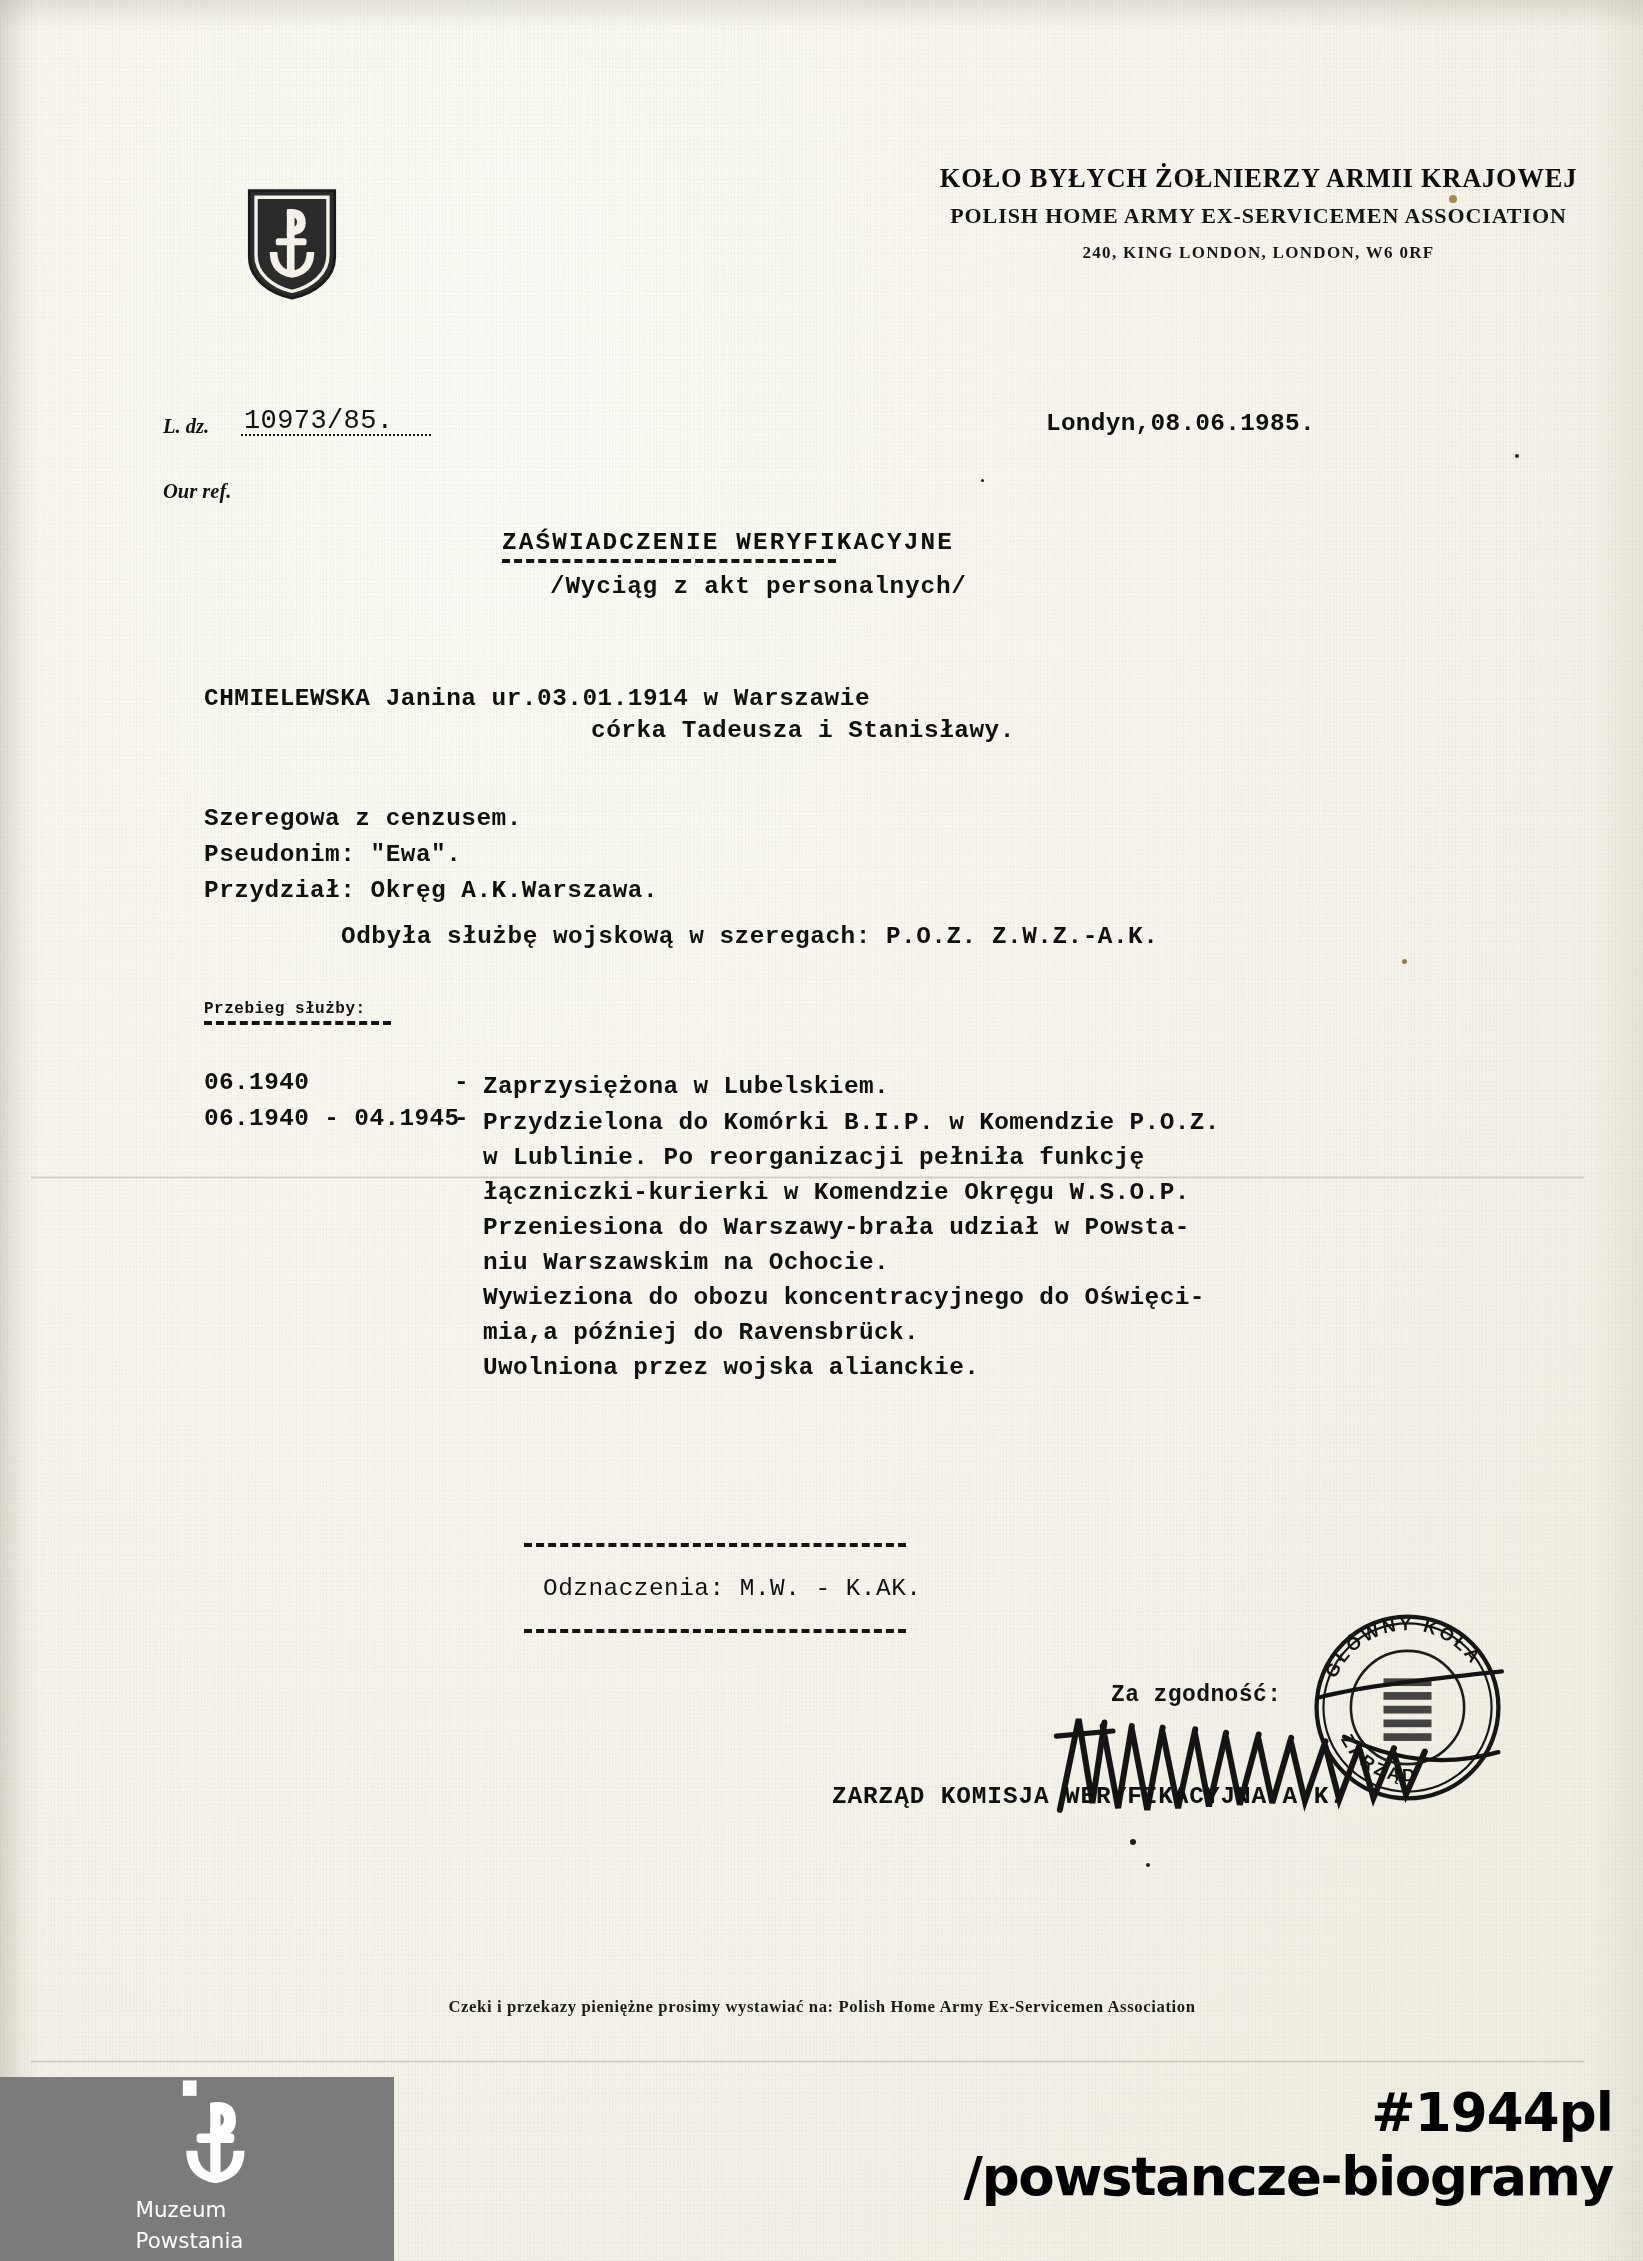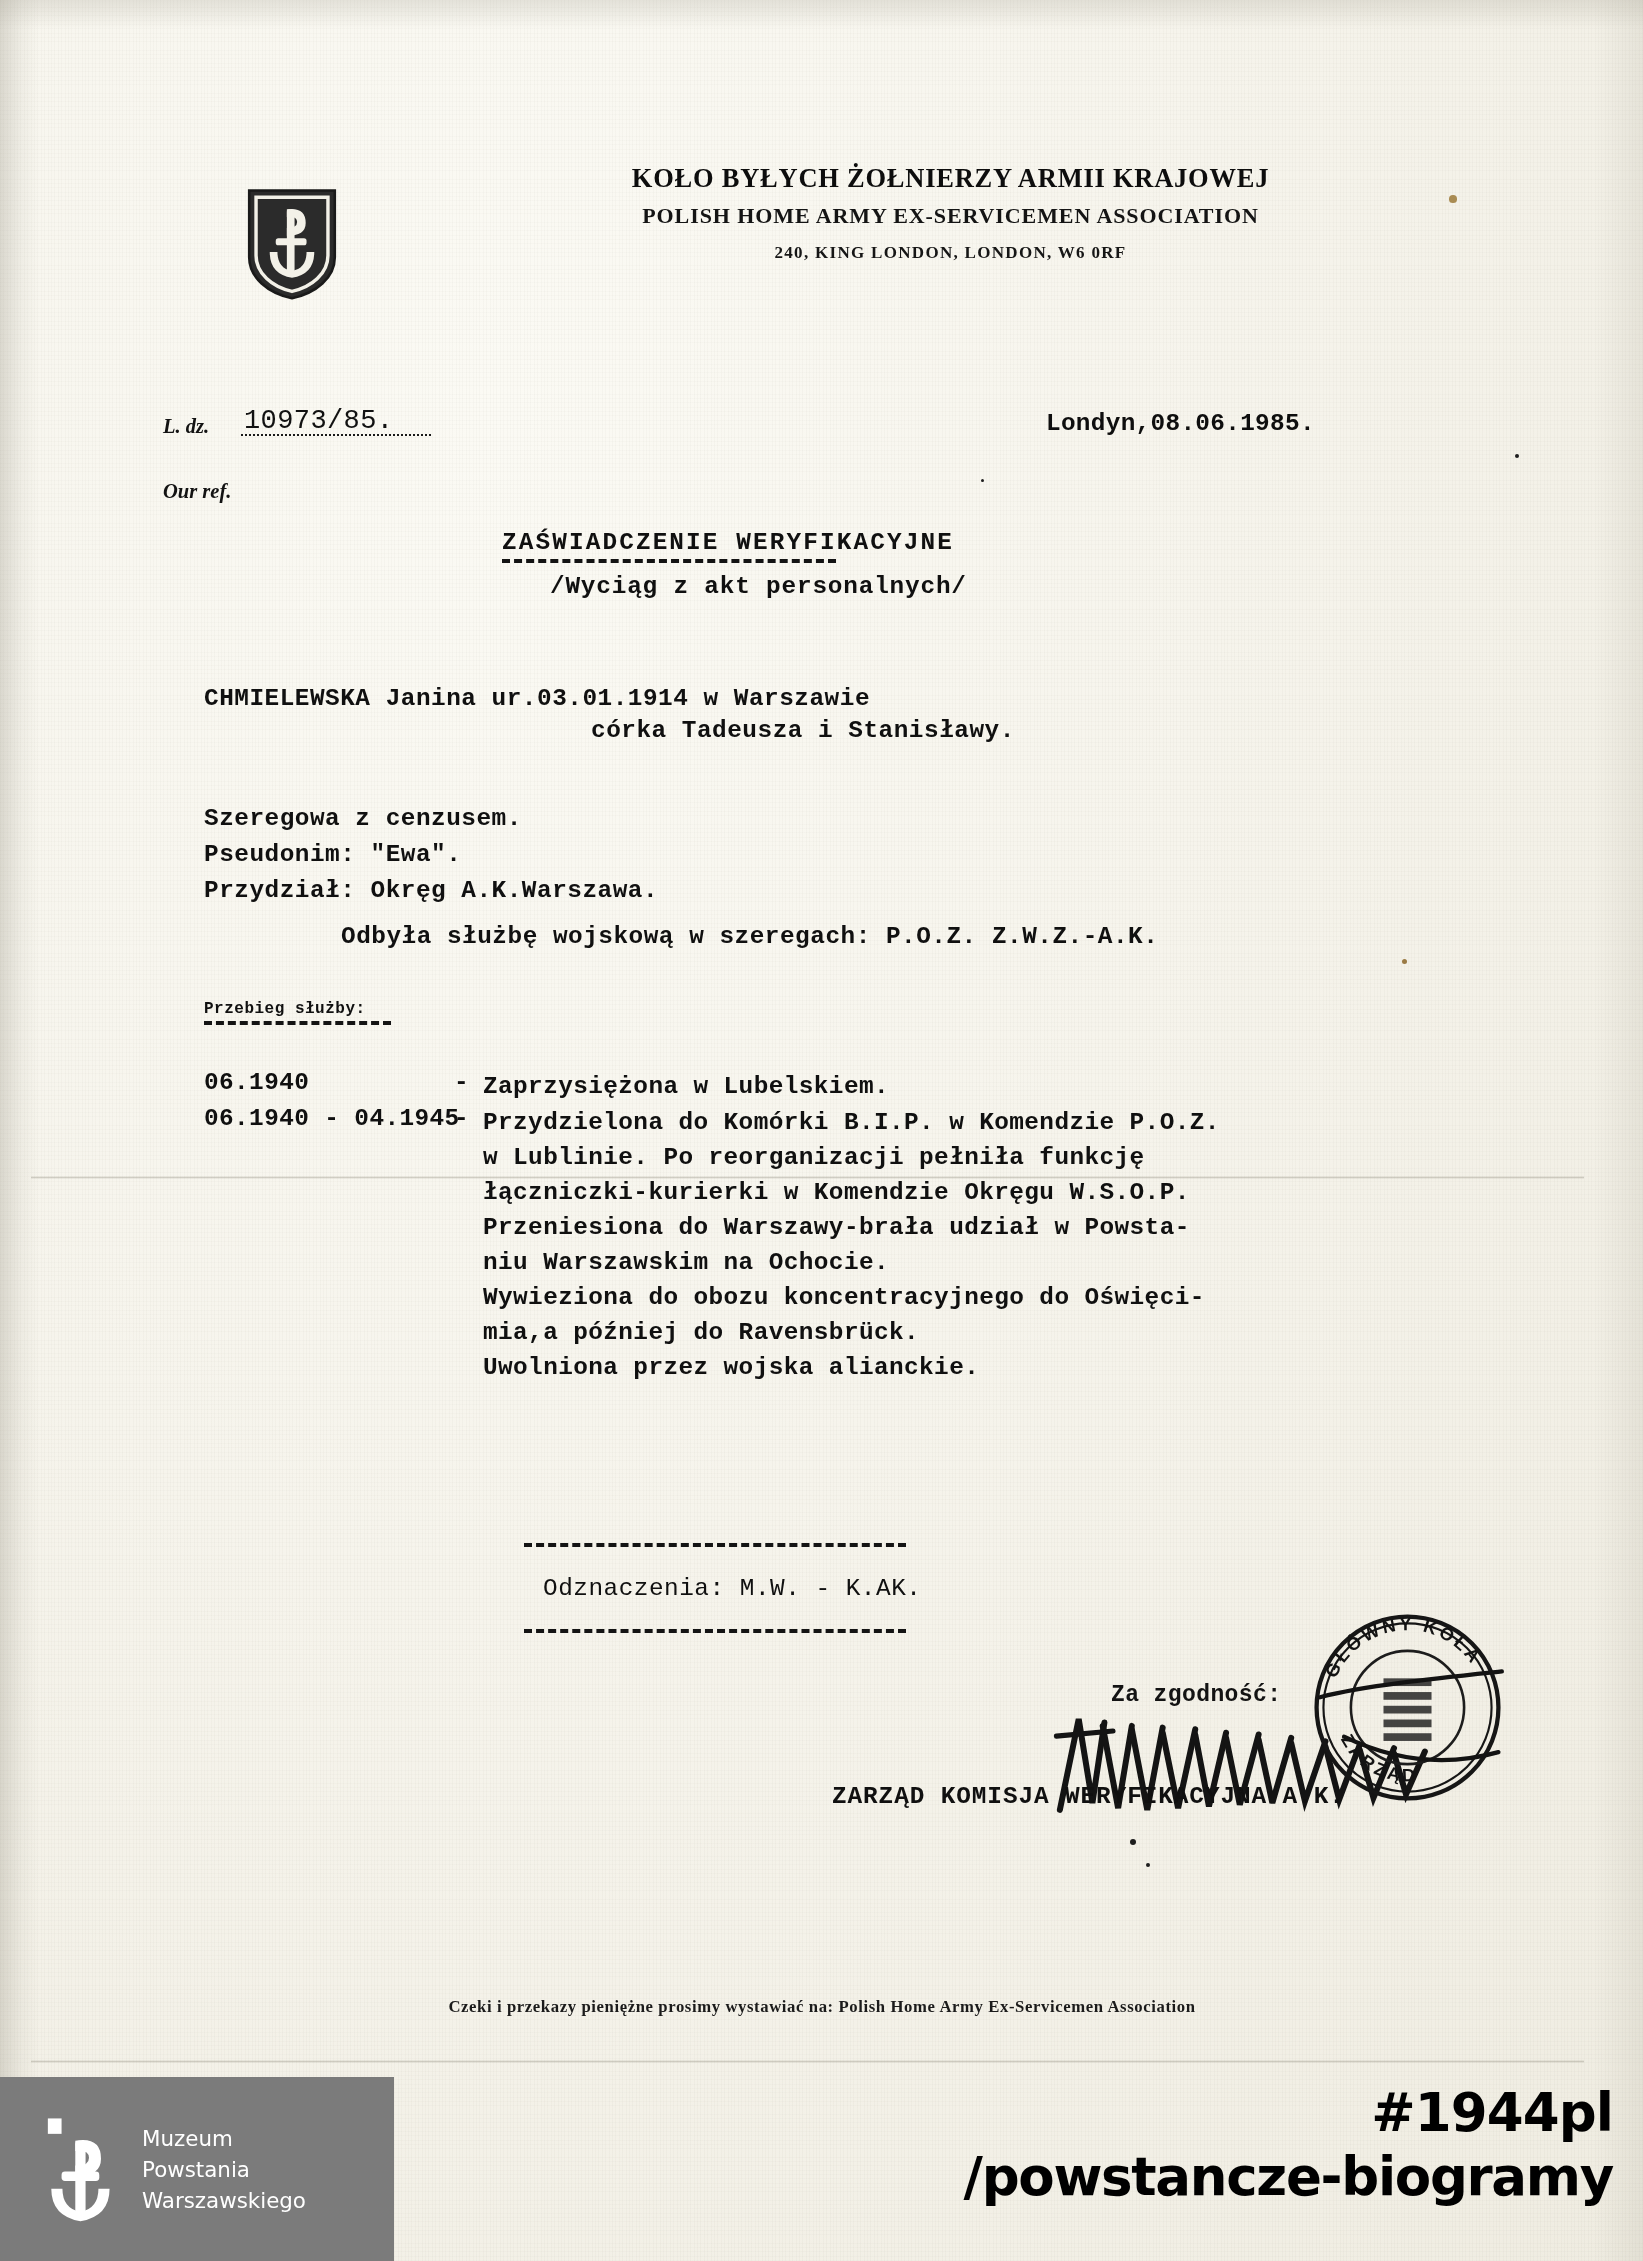--- a/index.html
+++ b/index.html
@@ -58,20 +58,21 @@
   .fold-a { top: 1176px; }
   .fold-b { top: 2060px; }
 
   
   .letterhead {
     position: absolute;
     left: 0; right: 0;
     top: 163px;
     display: flex;
     align-items: flex-start;
+    justify-content: flex-end;
   }
   .crest {
     position: absolute;
     left: 244px;
     top: 24px;
     width: 96px;
     height: 113px;
   }
   .crest svg { display: block; width: 100%; height: 100%; }
 
@@ -391,23 +392,24 @@
   
   .museum-badge {
     position: absolute;
     left: 0;
     top: 2077px;
     width: 394px;
     height: 184px;
     background: #7b7b7b;
     display: flex;
     align-items: center;
-    gap: 17px;
+    gap: 9px;
     padding-left: 41px;
     box-sizing: border-box;
+    flex-direction: column;
   }
   .museum-mark {
     width: 84px;
     height: 108px;
     flex: none;
   }
   .museum-mark svg { display: block; width: 100%; height: 100%; }
   .museum-text {
     color: #ffffff;
     font-family: "DejaVu Sans", sans-serif;

